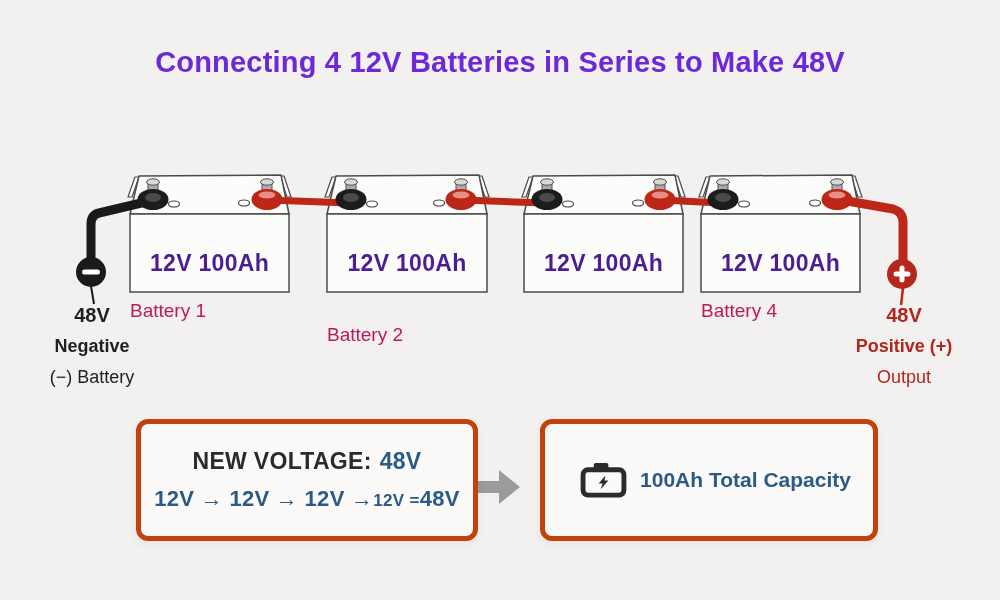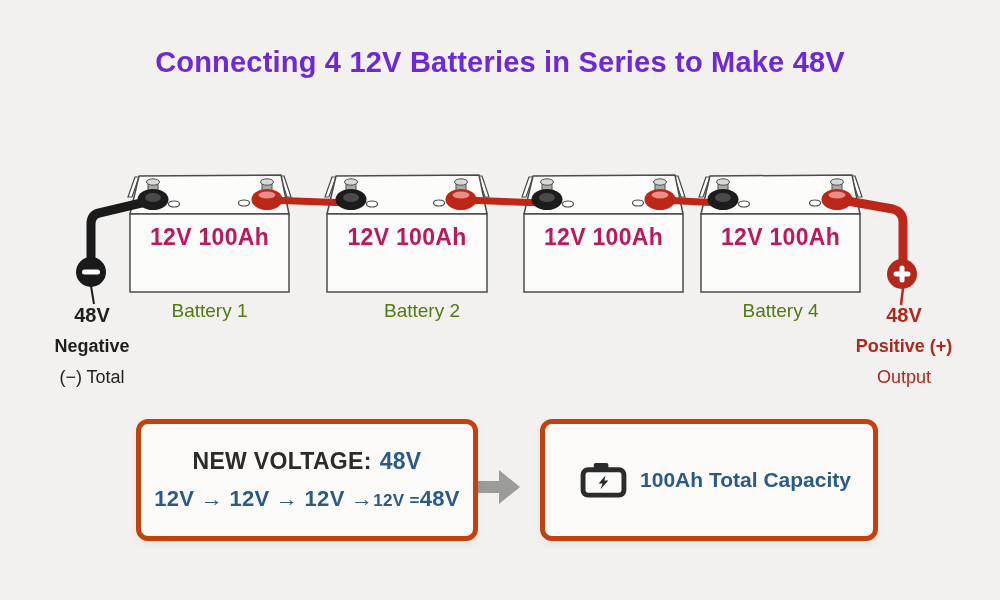--- a/index.html
+++ b/index.html
@@ -8,26 +8,26 @@
     background:#f2f1ef;
     font-family:"Liberation Sans", sans-serif;
   }
   .abs{position:absolute;}
   .title{
     top:46px;left:0;width:1000px;text-align:center;
     font-size:29px;font-weight:700;color:#6d28d9;letter-spacing:.2px;
   }
   .art{top:0;left:0;}
   .bat-cap{
-    top:224px;text-align:center;
-    font-size:23px;font-weight:700;color:#be185d;letter-spacing:.3px;
+    top:250px;text-align:center;
+    font-size:23px;font-weight:700;color:#4c1d95;letter-spacing:.3px;
   }
   .bat-name{
-    top:300px;text-align:center;
-    font-size:19px;font-weight:400;color:#4d7c0f;
+    top:300px;
+    font-size:19px;font-weight:400;color:#be185d;
   }
   .out-block{width:170px;text-align:center;}
   .out-v{top:304px;font-size:20px;font-weight:700;}
   .out-p{top:336px;font-size:18px;font-weight:700;}
   .out-l{top:367px;font-size:18px;font-weight:400;}
   .out-black{color:#1f1f1f;}
   .out-red{color:#b2271d;}
   .info-box{
     top:419px;height:112px;border-radius:12px;
     background:#fbfaf8;border:5px solid #c2410c;
@@ -171,26 +171,26 @@
       <path d="M478,481 H499 V470 L520,487 L499,504 V493 H478 Z" fill="#9b9b9a"></path>
     </g>
   </svg>
 
   <div class="abs bat-cap" style="left:130px;width:159px;">12V 100Ah</div>
   <div class="abs bat-cap" style="left:327px;width:160px;">12V 100Ah</div>
   <div class="abs bat-cap" style="left:524px;width:159px;">12V 100Ah</div>
   <div class="abs bat-cap" style="left:701px;width:159px;">12V 100Ah</div>
 
   <div class="abs bat-name" style="left:130px;width:159px;">Battery 1</div>
-  <div class="abs bat-name" style="left:342px;width:160px;">Battery 2</div>
+  <div class="abs bat-name" style="left:327px;width:160px;margin-top:24px;">Battery 2</div>
   <div class="abs bat-name" style="left:701px;width:159px;">Battery 4</div>
 
   <div class="abs out-block out-v out-black" style="left:7px;">48V</div>
   <div class="abs out-block out-p out-black" style="left:7px;">Negative</div>
-  <div class="abs out-block out-l out-black" style="left:7px;">(−) Total</div>
+  <div class="abs out-block out-l out-black" style="left:7px;">(−) Battery</div>
 
   <div class="abs out-block out-v out-red" style="left:819px;">48V</div>
   <div class="abs out-block out-p out-red" style="left:819px;">Positive (+)</div>
   <div class="abs out-block out-l out-red" style="left:819px;">Output</div>
 
   <div class="abs info-box" style="left:136px;width:332px;">
     <div class="box-line1">
       <span>NEW VOLTAGE:</span><span class="val">48V</span>
     </div>
     <div class="seq">

